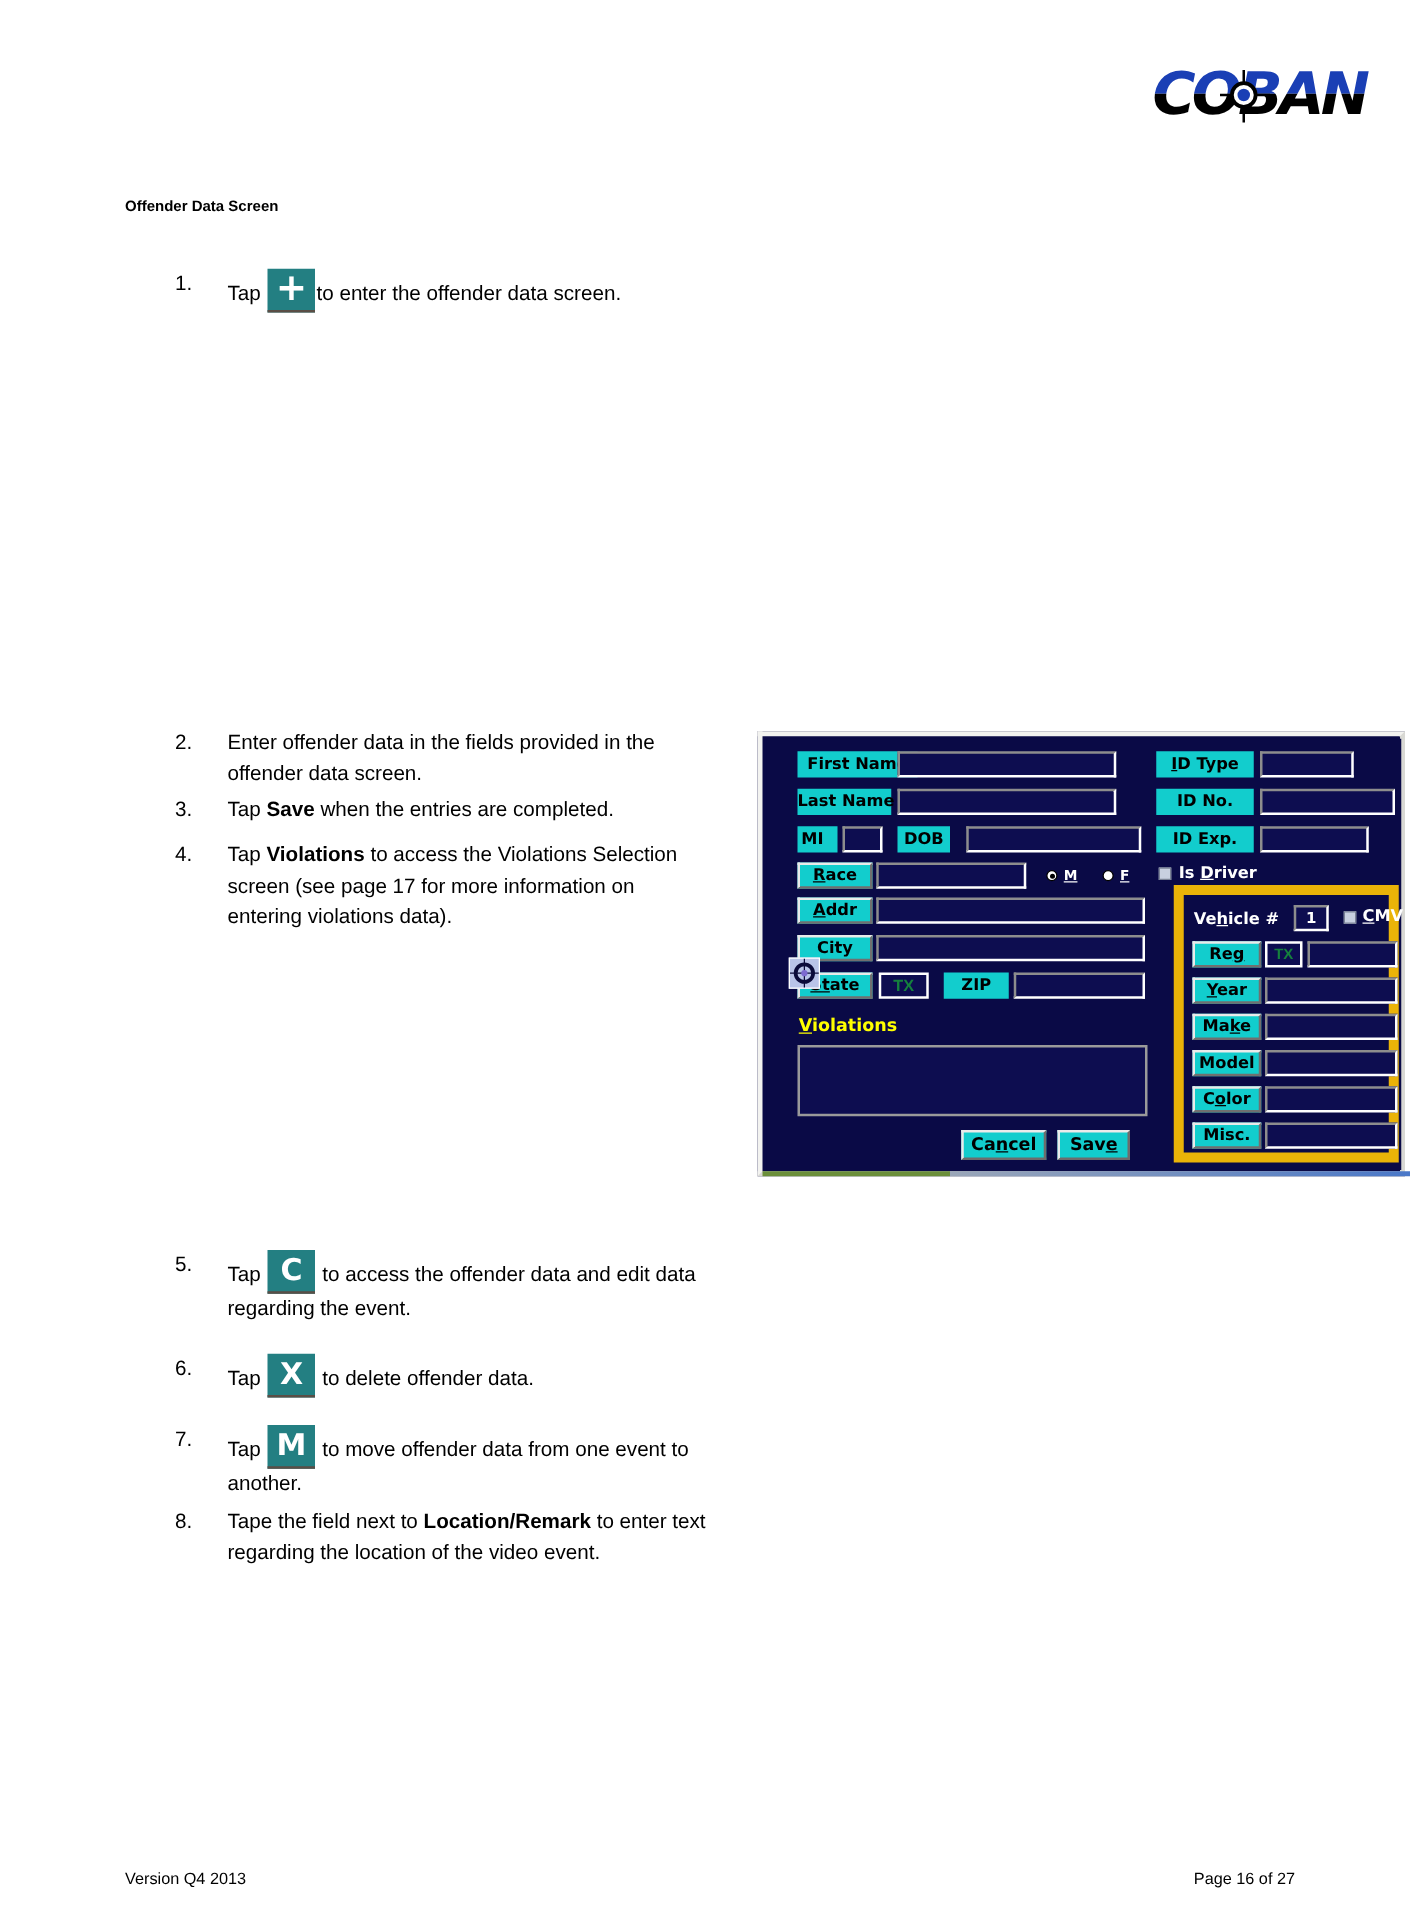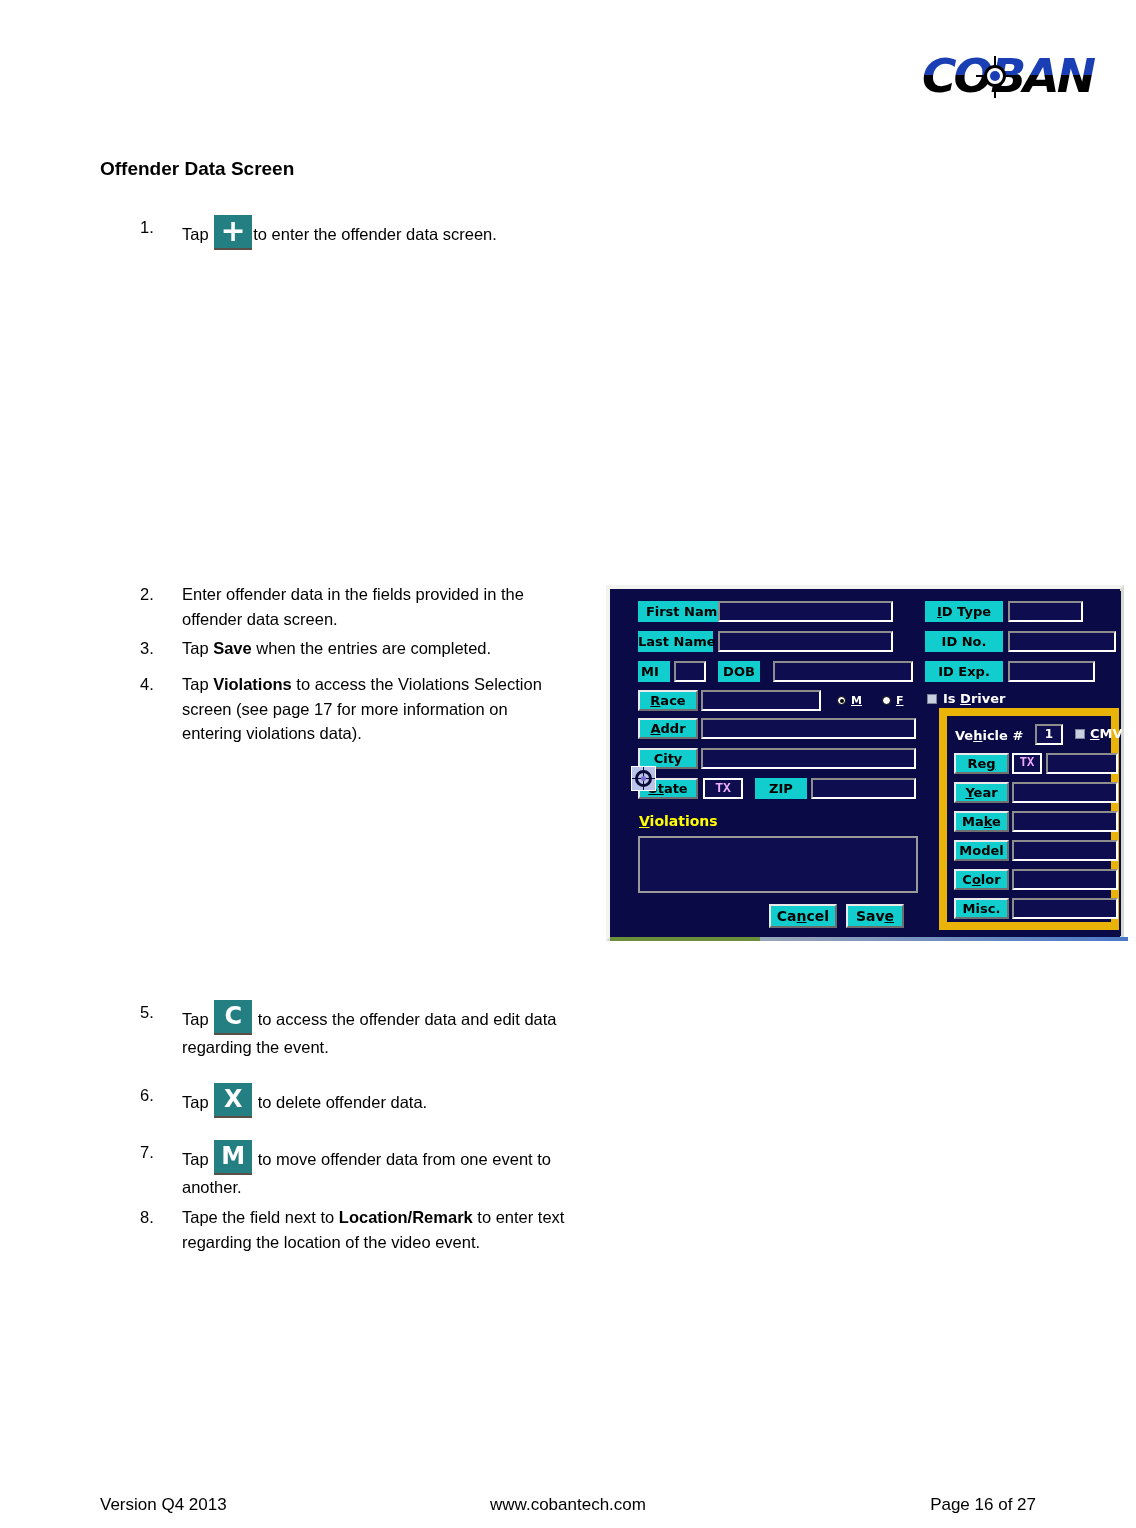--- a/index.html
+++ b/index.html
@@ -97,21 +97,21 @@
     left: 0; top: 19px;
     width: 40px; height: 2px;
     background: #000;
   }
 
   
   #section-heading {
     position: absolute;
     left: 100px;
     top: 158px;
-    font-size: 19px;
+    font-size: 12px;
     font-weight: bold;
     white-space: nowrap;
   }
 
   .step {
     position: absolute;
     font-size: 16.5px;
     line-height: 24.5px;
   }
   .step .num {
@@ -222,22 +222,22 @@
     padding-left: 3px;
   }
   .fld.center .val { text-align: center; padding-left: 0; }
 
   .statebox {
     position: absolute;
     background: #0d0d50;
     border: 2px solid #ffffff;
     box-sizing: border-box;
     height: 21px;
-    color: #f0abfc;
-    font-family: Liberation Mono, monospace;
+    color: #15803d;
+    font-family: Liberation Sans, sans-serif;
     font-weight: bold;
     font-size: 13px;
     line-height: 17px;
     text-align: center;
   }
 
   .radio {
     position: absolute;
     width: 9px; height: 9px;
     border-radius: 50%;
@@ -359,21 +359,21 @@
     position: absolute; left: 0; top: 11px; width: 23px; height: 1px; background: #0b0b3a;
   }
 
   
   #page-footer {
     position: absolute;
     left: 0;
     top: 1495px;
     width: 1136px;
     height: 30px;
-    font-size: 17px;
+    font-size: 13px;
   }
   #footer-left   { position: absolute; left: 100px; top: 0; white-space: nowrap; }
   #footer-center { position: absolute; left: 0; top: 0; width: 1136px; text-align: center; }
   #footer-right  { position: absolute; right: 100px; top: 0; white-space: nowrap; }
 </style>
 </head>
 <body>
 
 <div id="page-header">
   <div id="brand-logo">
@@ -550,15 +550,14 @@
       <div class="c-ring"></div>
       <div class="c-dot"></div>
     </div>
 
   </div>
   <div class="bottom-strip"></div>
 </div>
 
 <div id="page-footer">
   <div id="footer-left">Version Q4 2013</div>
-  <div id="footer-center">www.cobantech.com</div>
   <div id="footer-right">Page 16 of 27</div>
 </div>
 
 </body></html>

